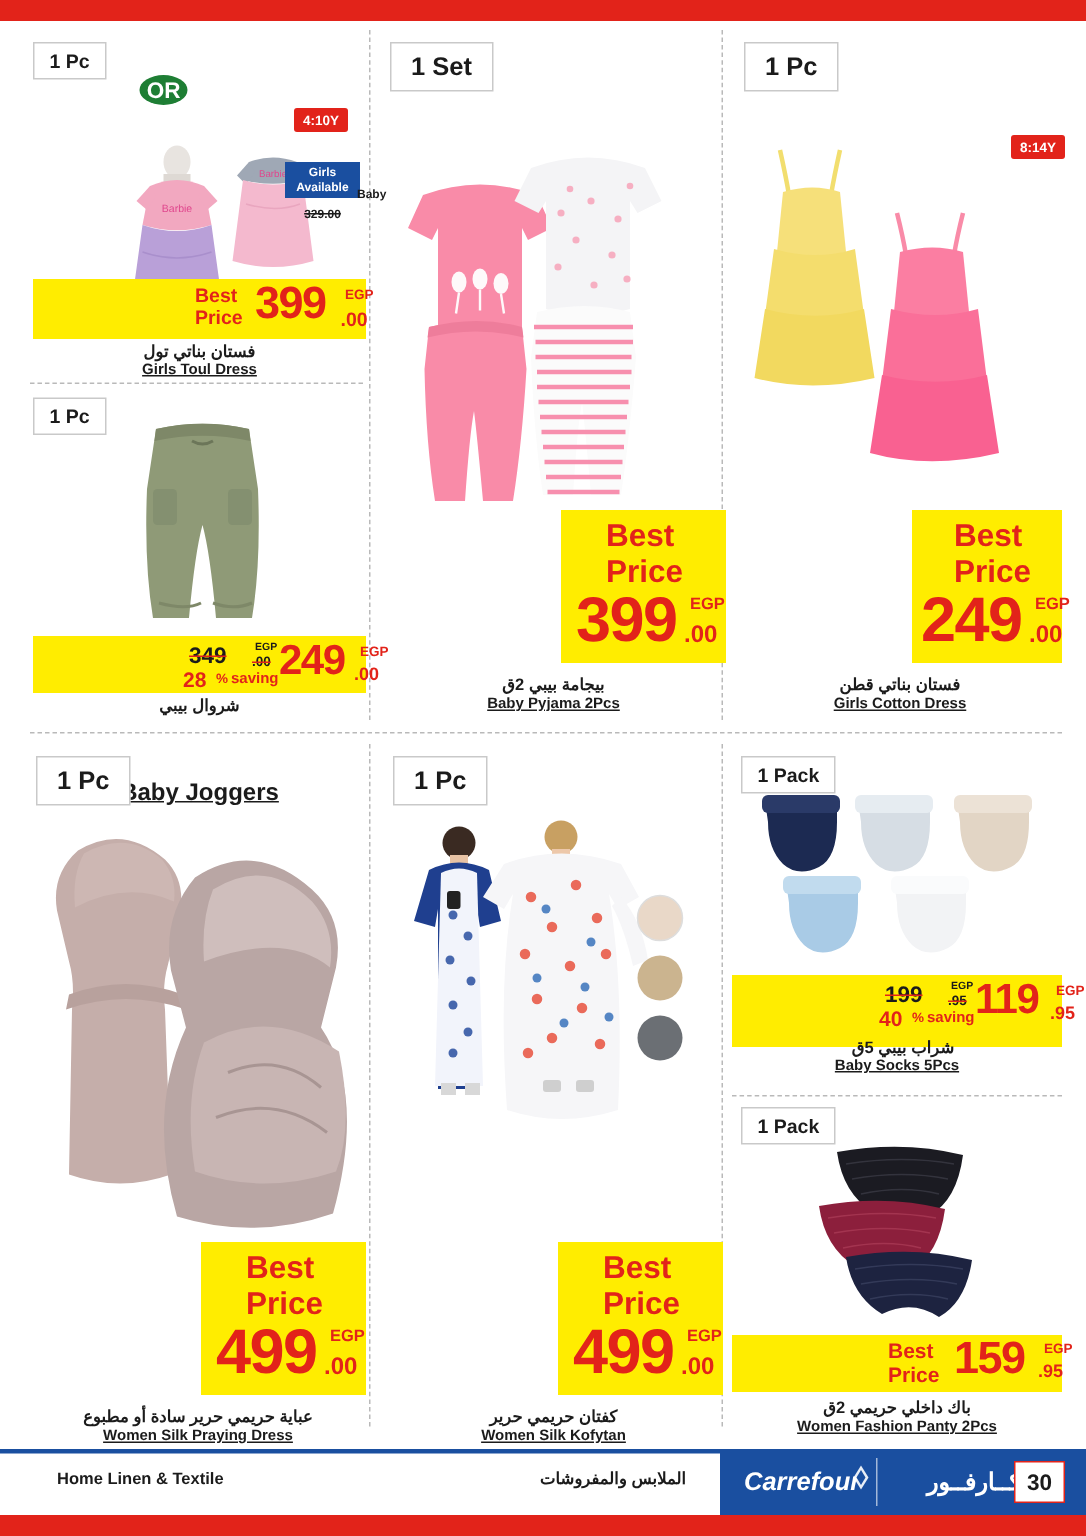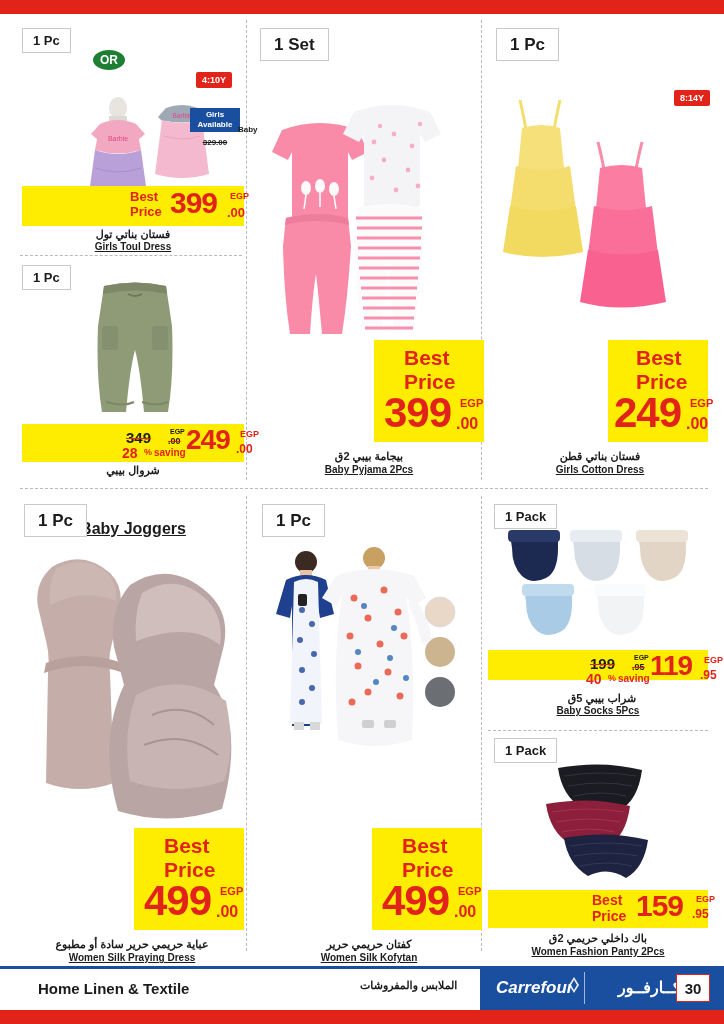--- a/index.html
+++ b/index.html
@@ -126,39 +126,39 @@
     font-weight: bold;
     font-size: 12px;
   }
   .also-price .strike { text-decoration: line-through; font-size: 8px; color:#1b1b1b;}
   .orbadge {
     position: absolute;
     width: 32px; height: 20px;
     border-radius: 50%;
     background: #1e7e34;
     color: #fff;
-    font-size: 12px;
+    font-size: 15px;
     font-weight: bold;
     display: flex; align-items: center; justify-content: center;
   }
   .footer-left-line {
     position: absolute; left: 0; top: 966px;
     width: 480px; height: 44px;
     background: #ffffff;
   }
   .footer-blue {
     position: absolute;
     left: 480px; top: 966px;
     width: 244px; height: 44px;
     background: #1a4fa0;
   }
   .foot-cat {
     position: absolute;
     left: 38px; top: 980px;
-    font-size: 15px; font-weight: bold; color: #1b1b1b;
+    font-size: 11px; font-weight: bold; color: #1b1b1b;
   }
   .foot-cat-ar {
     position: absolute;
     left: 360px; top: 979px;
     font-size: 11px; font-weight: bold; color: #1b1b1b;
     direction: rtl;
   }
   .carrefour {
     position: absolute;
     left: 496px; top: 978px;
@@ -502,21 +502,21 @@
         <path d="M24 60 q26 -6 48 0 l0 14 q0 24 -12 30 q-14 7 -24 -2 q-10 -10 -10 -28 z" fill="#a9cbe6"></path>
         <rect x="22" y="56" width="52" height="12" rx="4" fill="#c1dbee"></rect>
       </g>
       <g>
         <path d="M96 60 q26 -6 48 0 l0 14 q0 24 -12 30 q-14 7 -24 -2 q-10 -10 -10 -28 z" fill="#f2f3f5"></path>
         <rect x="94" y="56" width="52" height="12" rx="4" fill="#fafbfc"></rect>
       </g>
     </svg>
   </div>
 
-  <div class="price-block" style="left:488px; top:650px; width:220px; height:30px;">
+  <div class="price-block" style="left:488px; top:650px; width:220px; height:48px;">
     <div class="old" style="position:absolute; left:102px; top:5px; font-size:15px;">199</div>
     <div style="position:absolute; left:146px; top:4px; font-size:7px; color:#1b1b1b; font-weight:bold;">EGP</div>
     <div style="position:absolute; left:144px; top:12px; font-size:9px; color:#1b1b1b; font-weight:bold; text-decoration:line-through; text-decoration-color:#e2231a;">.95</div>
     <div class="save" style="position:absolute; left:98px; top:21px; font-size:14px;">40</div>
     <div class="save" style="position:absolute; left:120px; top:23px; font-size:9px;">%</div>
     <div class="save" style="position:absolute; left:130px; top:23px; font-size:10px;">saving</div>
     <div class="bp-num" style="position:absolute; left:162px; top:3px; font-size:28px;">119</div>
     <div class="cur" style="position:absolute; left:216px; top:6px; font-size:9px;">EGP</div>
     <div class="cents" style="position:absolute; left:212px; top:19px; font-size:12px;">.95</div>
   </div>

